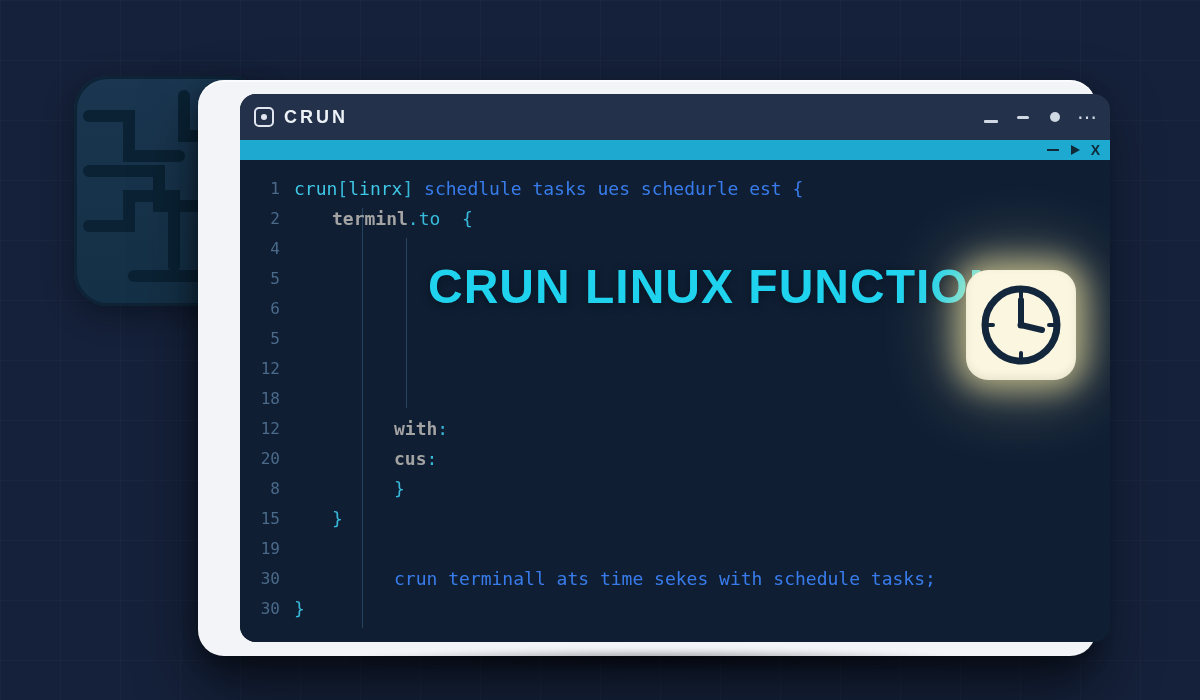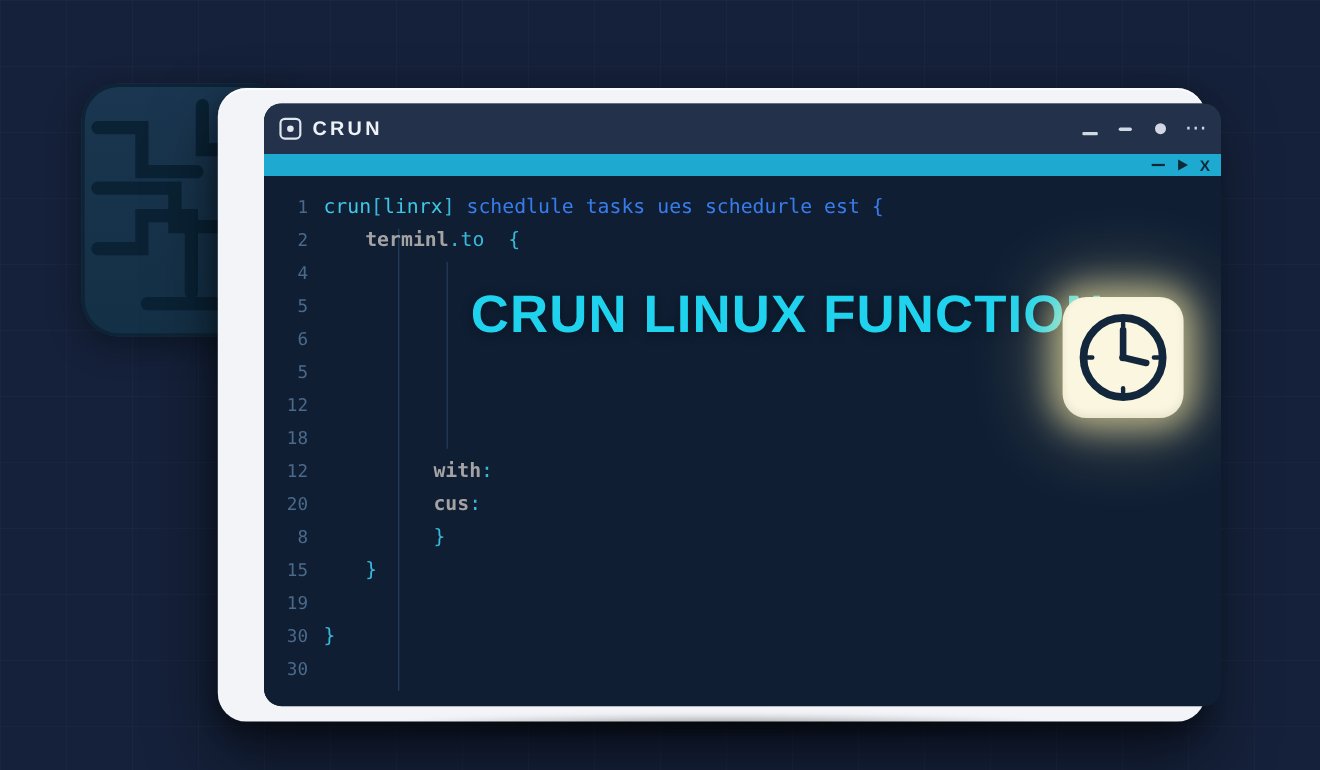--- a/index.html
+++ b/index.html
@@ -255,20 +255,21 @@
         <div class="row"></div>
         <div class="row indent2">
           <span class="tok-key">with</span><span class="tok-punc">:</span>
         </div>
         <div class="row indent2">
           <span class="tok-key">cus</span><span class="tok-punc">:</span>
         </div>
         <div class="row indent2"><span class="tok-punc">}</span></div>
         <div class="row indent1"><span class="tok-punc">}</span></div>
         <div class="row"></div>
+        <div class="row indent2"><span class="tok-muted">crun terminall ats time sekes with schedule tasks;</span></div>
         <div class="row"><span class="tok-punc">}</span></div>
 
         <div class="headline">
           <div>CRUN LINUX FUNCTION</div>
         </div>
 
         <div class="clock" aria-label="clock-icon">
           <svg viewBox="0 0 110 110">
             <circle cx="55" cy="55" r="36" fill="none" stroke="#13273c" stroke-width="7"></circle>
             <line x1="55" y1="55" x2="55" y2="30" stroke="#13273c" stroke-width="6" stroke-linecap="round"></line>

